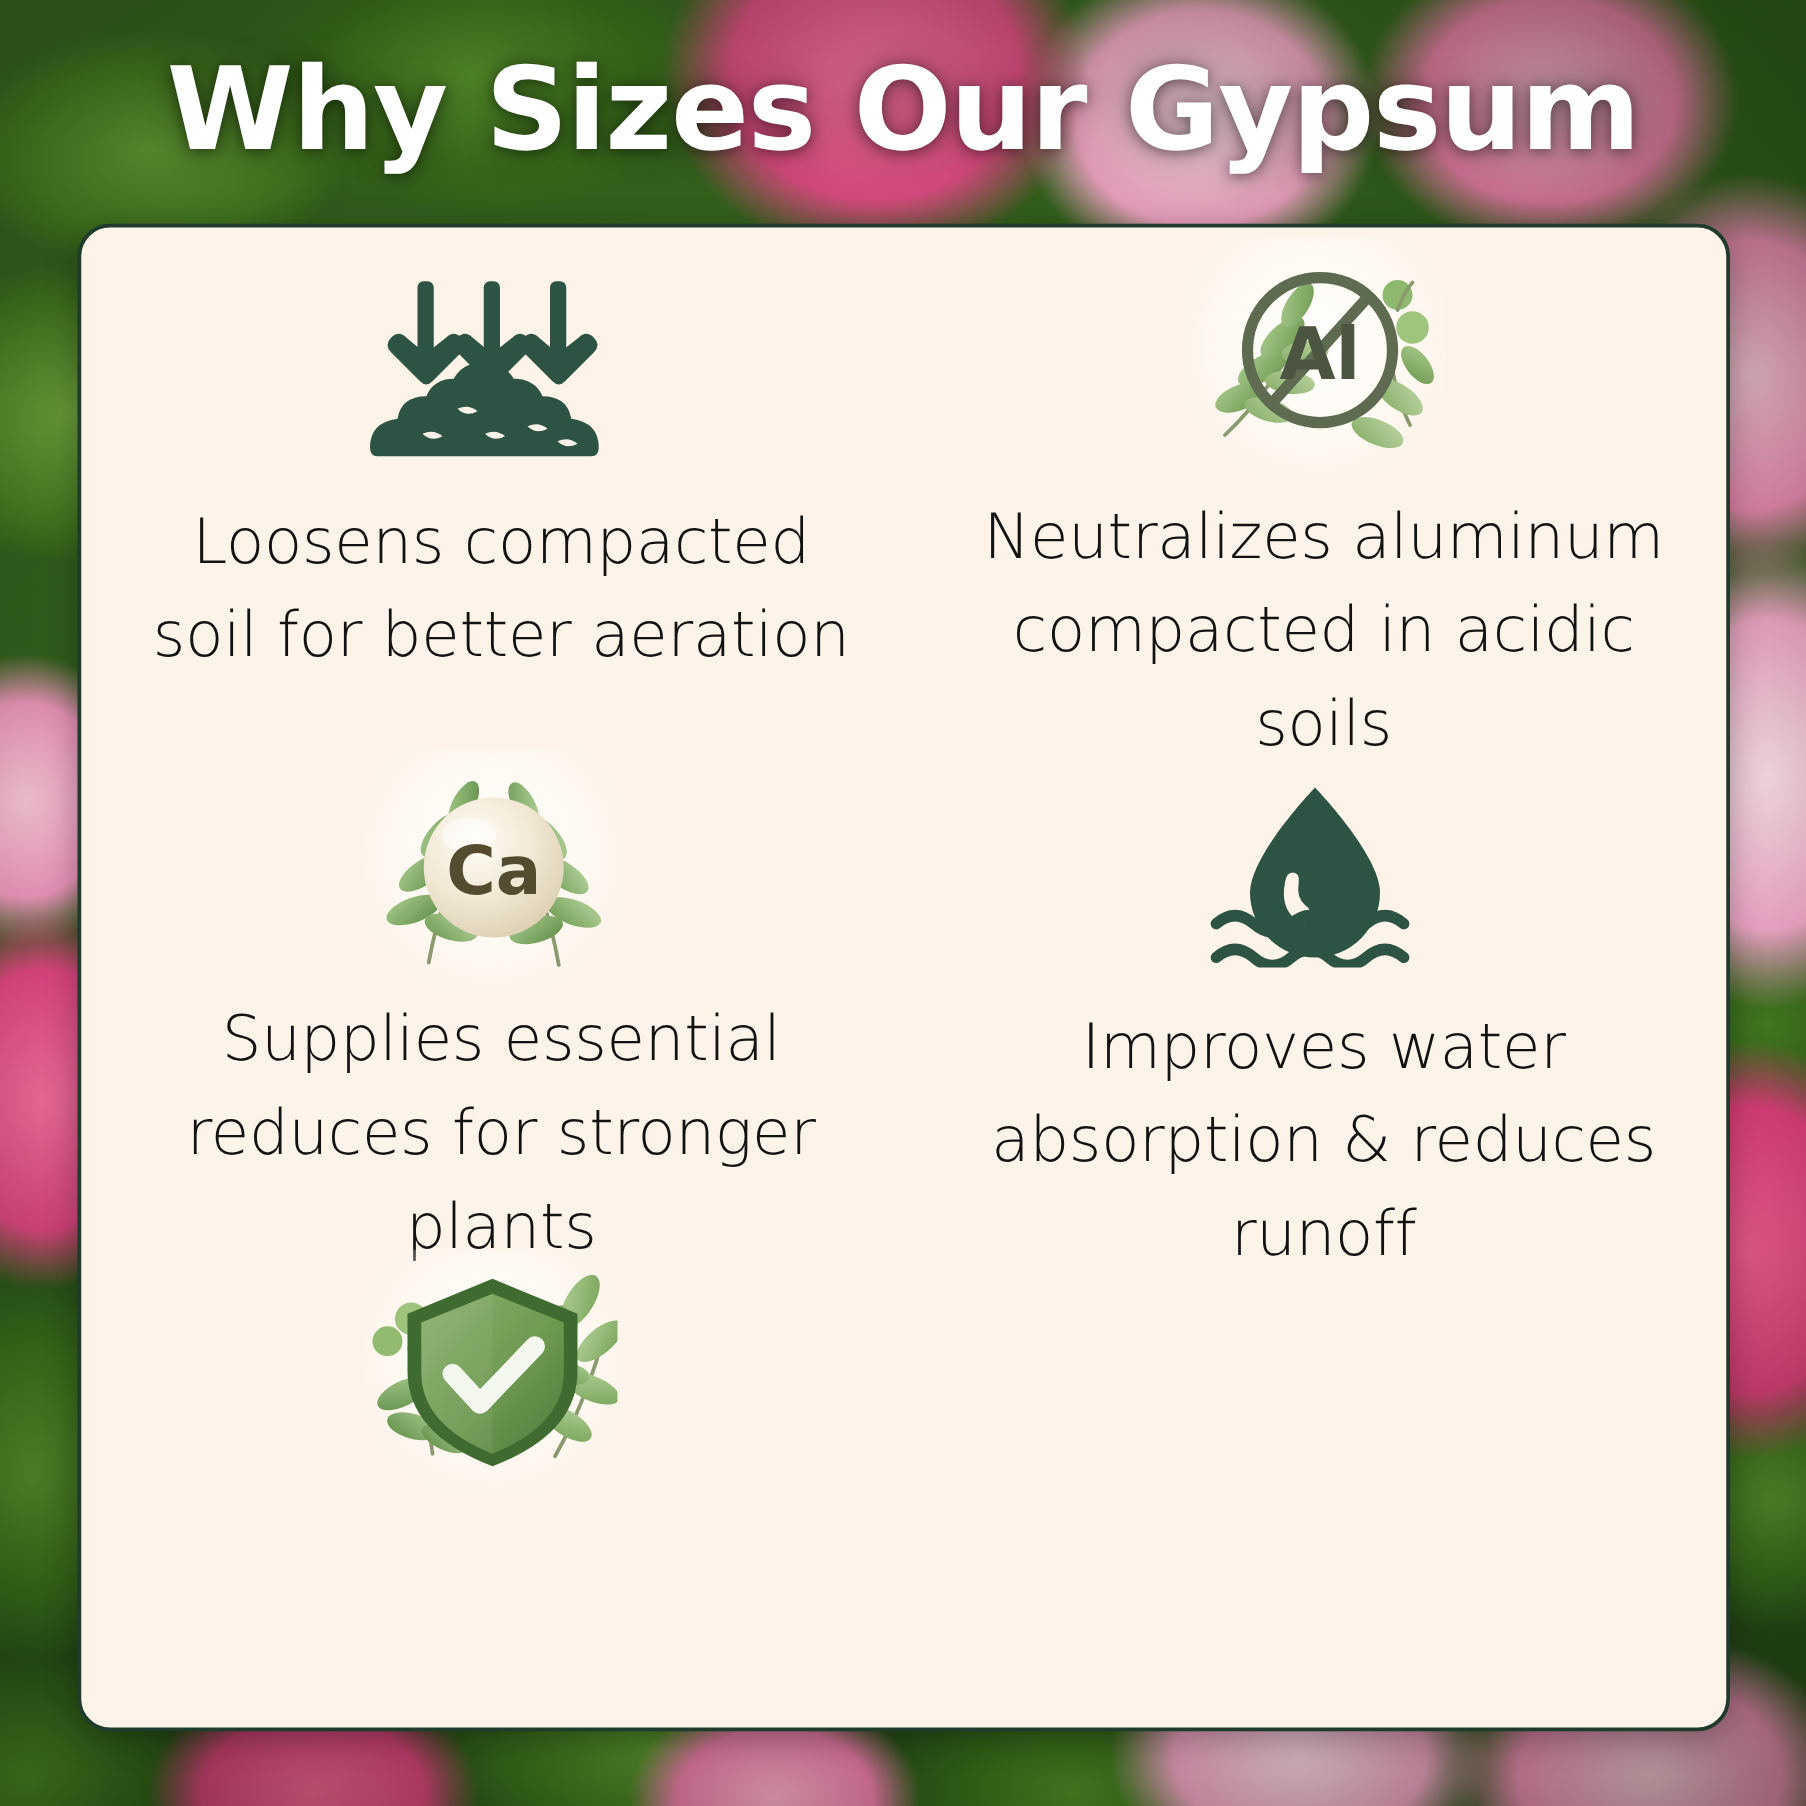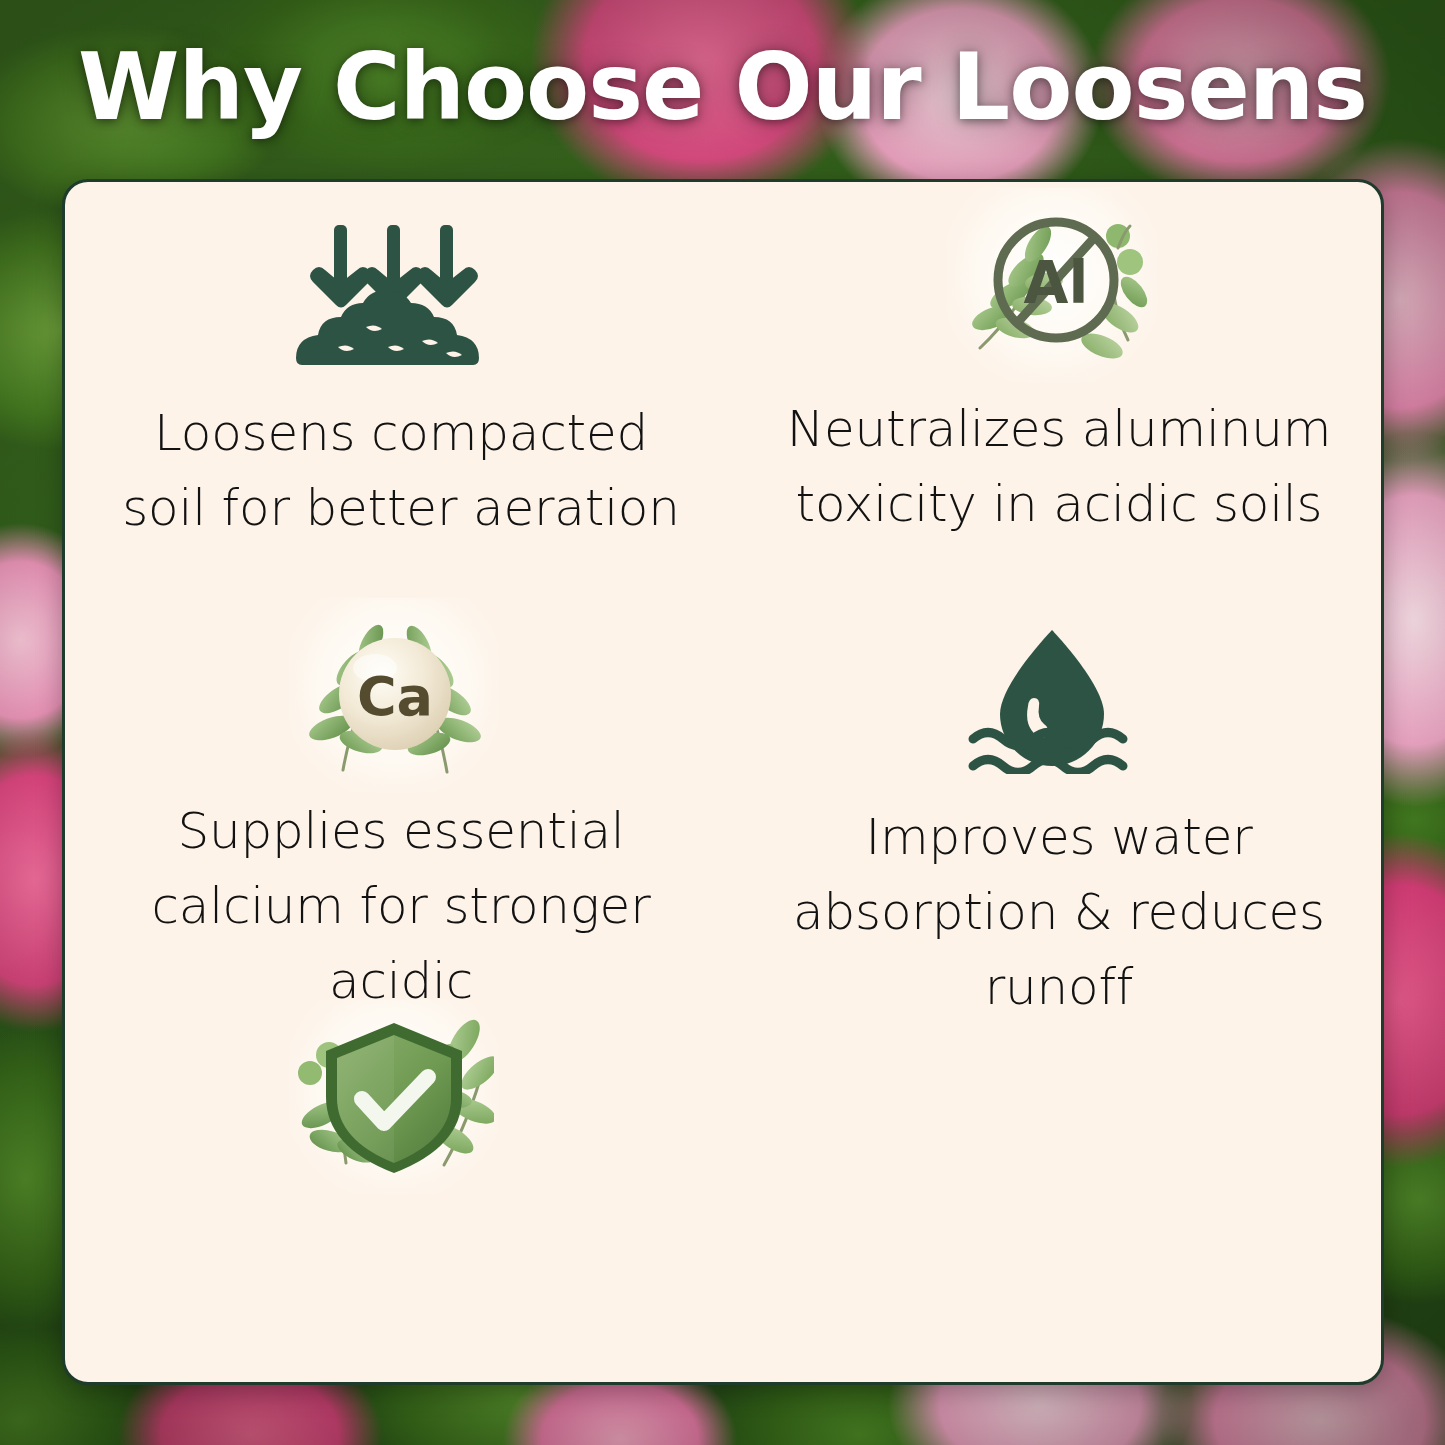--- a/index.html
+++ b/index.html
@@ -167,21 +167,21 @@
   }
   .glow > svg { position: relative; z-index: 1; }
 </style>
 </head>
 <body>
 
 <div class="poster">
 
   <div class="bg-photo"></div>
 
-  <div class="title">Why Choose Our Loosens</div>
+  <div class="title">Why Sizes Our Gypsum</div>
 
   <div class="card">
     <div class="grid">
 
       <div class="cell cell-1">
         <div class="icon-wrap">
           <svg width="200" height="165" viewBox="0 0 200 165">
             <g fill="#2d5345">
 
               <g>
@@ -254,21 +254,21 @@
               <circle cx="166" cy="36" r="12" fill="#8fb86f"></circle>
               <path d="M166 48 q6 -16 12 -22" stroke="#8a9a6e" stroke-width="3" fill="none" stroke-linecap="round"></path>
             </g>
 
             <circle cx="104" cy="80" r="58" fill="none" stroke="#5e6b50" stroke-width="9"></circle>
             <line x1="66" y1="122" x2="142" y2="38" stroke="#5e6b50" stroke-width="9" stroke-linecap="round"></line>
 
             <text x="104" y="103" text-anchor="middle" font-family="'DejaVu Sans', sans-serif" font-weight="bold" font-size="58" fill="#4b5540">Al</text>
           </svg>
         </div>
-        <div class="label">Neutralizes aluminum toxicity in acidic soils</div>
+        <div class="label">Neutralizes aluminum compacted in acidic soils</div>
       </div>
 
       <div class="cell cell-3">
         <div class="icon-wrap glow">
           <svg width="215" height="170" viewBox="0 0 215 170">
             <defs>
               <radialGradient id="sph" cx="38%" cy="32%" r="72%">
                 <stop offset="0%" stop-color="#fffdf6"></stop>
                 <stop offset="55%" stop-color="#f2e9d5"></stop>
                 <stop offset="100%" stop-color="#ddd0b4"></stop>
@@ -312,21 +312,21 @@
                 <ellipse cx="120" cy="76" rx="20" ry="9" transform="rotate(12 120 76)"></ellipse>
               </g>
             </g>
 
             <circle cx="108" cy="84" r="56" fill="url(#sph)"></circle>
             <ellipse cx="88" cy="58" rx="22" ry="14" fill="#ffffff" opacity="0.5"></ellipse>
 
             <text x="108" y="105" text-anchor="middle" font-family="'DejaVu Sans', sans-serif" font-weight="bold" font-size="54" fill="#554c30">Ca</text>
           </svg>
         </div>
-        <div class="label">Supplies essential calcium for stronger acidic</div>
+        <div class="label">Supplies essential reduces for stronger plants</div>
       </div>
 
       <div class="cell cell-4">
         <div class="icon-wrap">
           <svg width="175" height="150" viewBox="0 0 175 150">
 
             <path d="M87 6 C87 6 139 60 139 90 a52 52 0 0 1 -104 0 C35 60 87 6 87 6 Z" fill="#2d5345"></path>
             <path d="M63 82 q-4 20 9 30 q7 5 10 -2 q3 -6 -3 -10 q-7 -6 -5 -18 q1 -8 -5 -8 q-5 0 -6 8 Z" fill="#fdf3e9"></path>
 
             <g fill="none" stroke="#2d5345" stroke-width="9" stroke-linecap="round">

